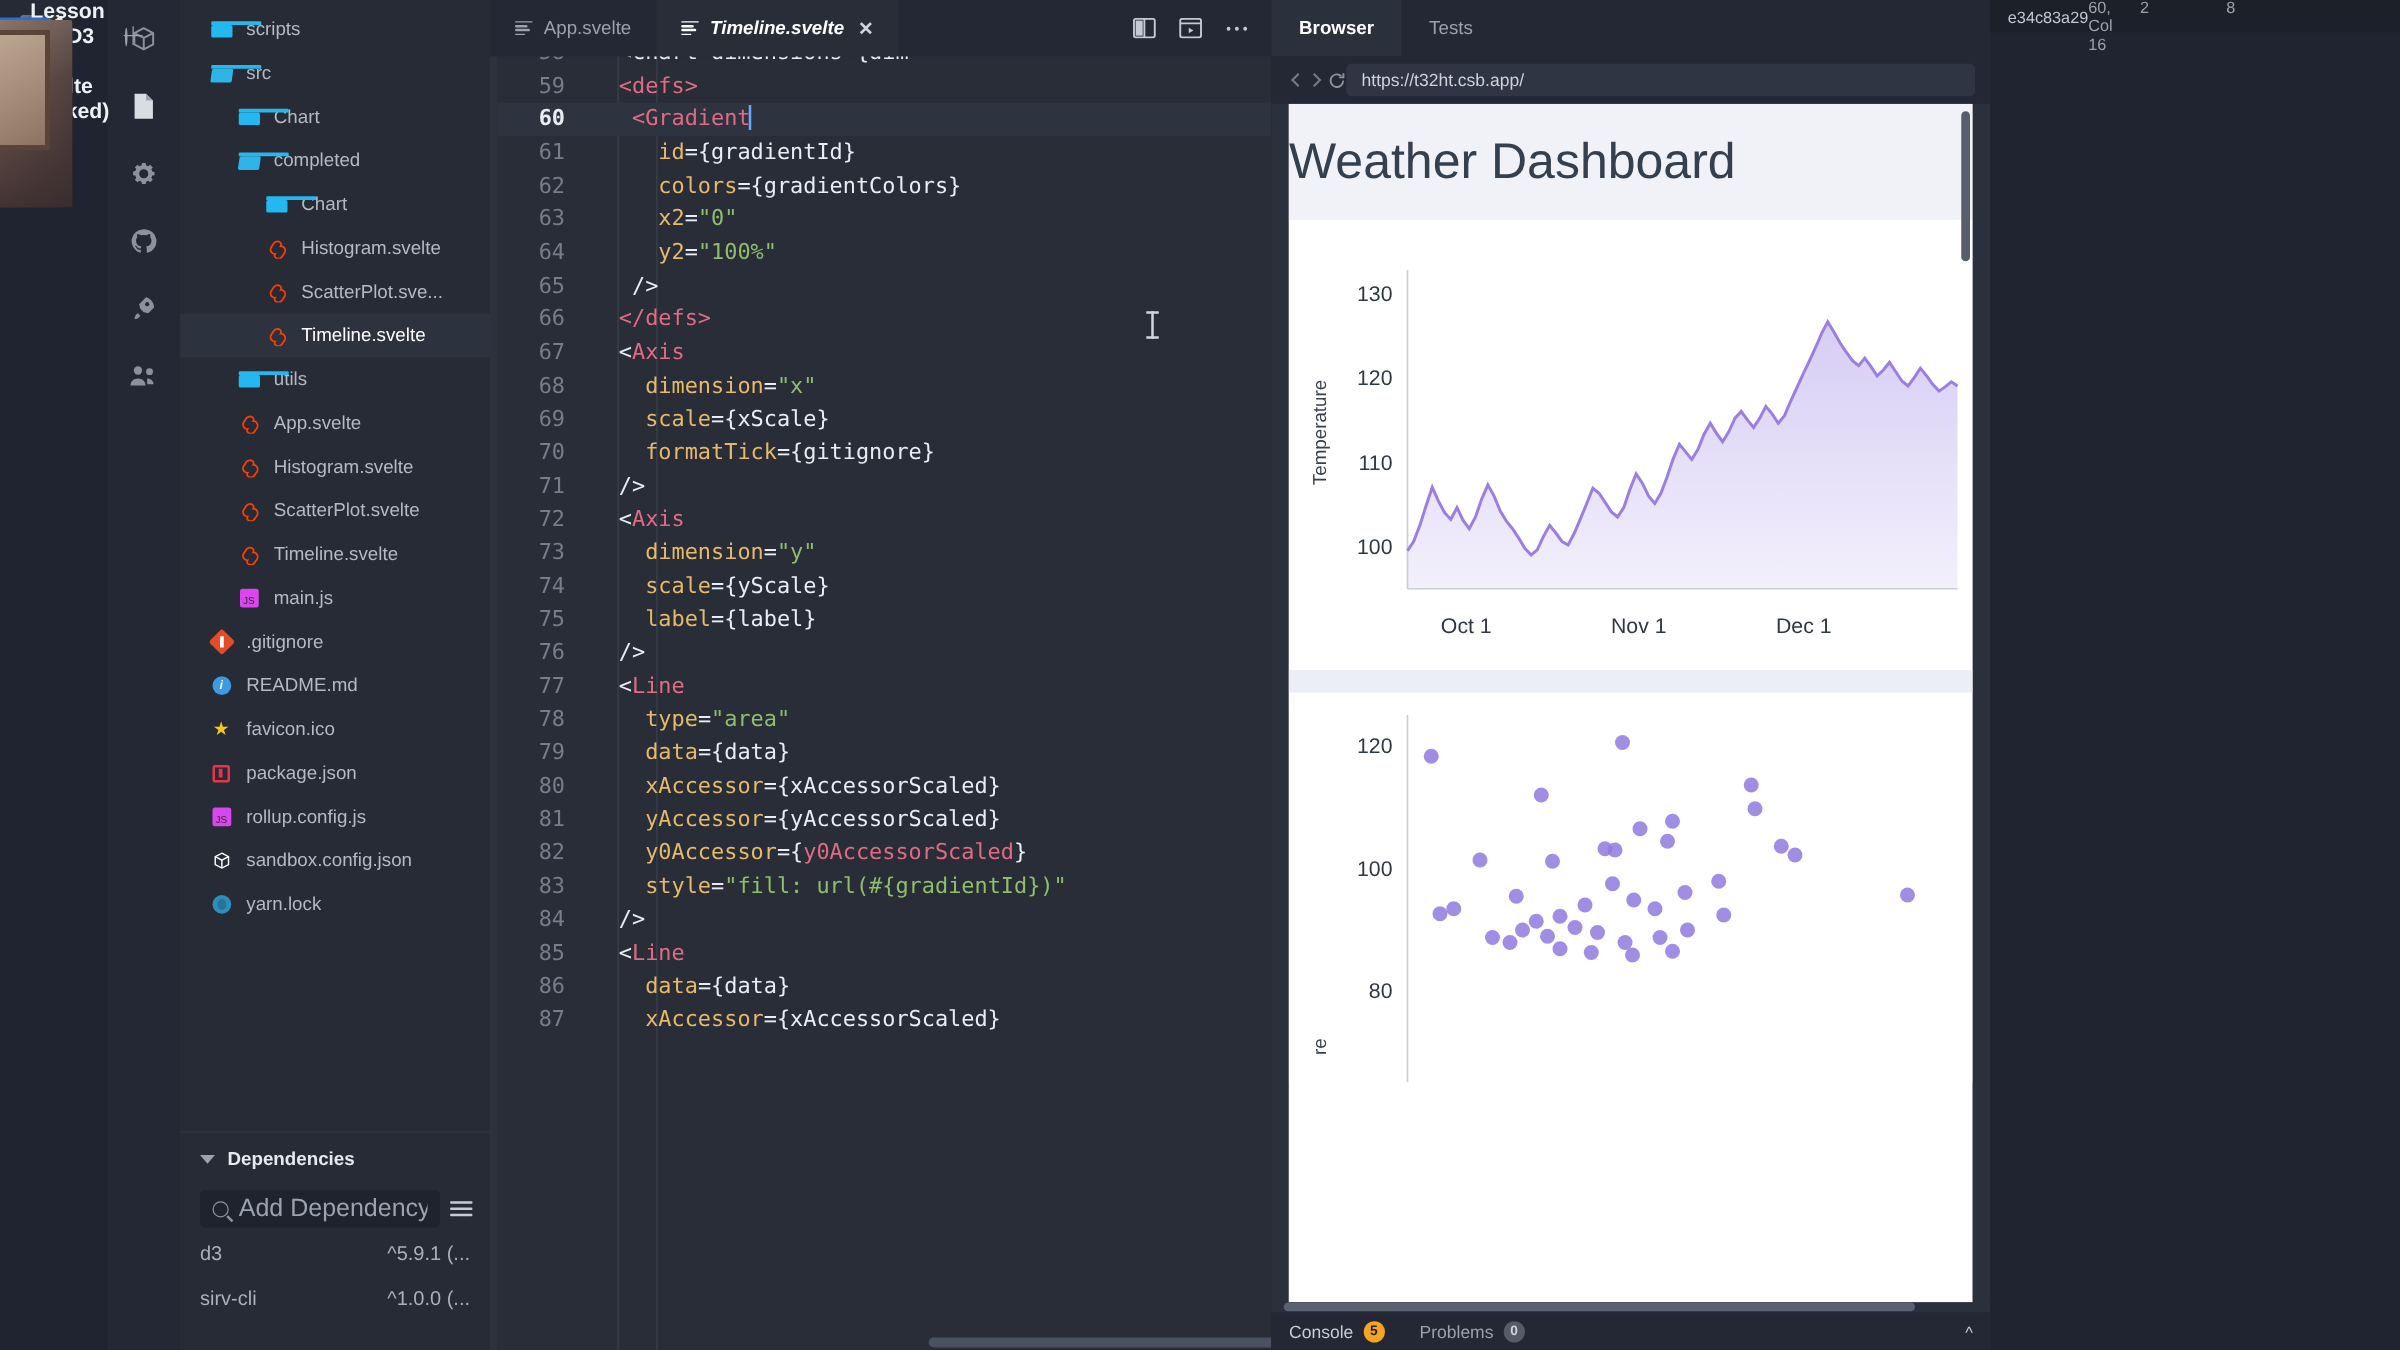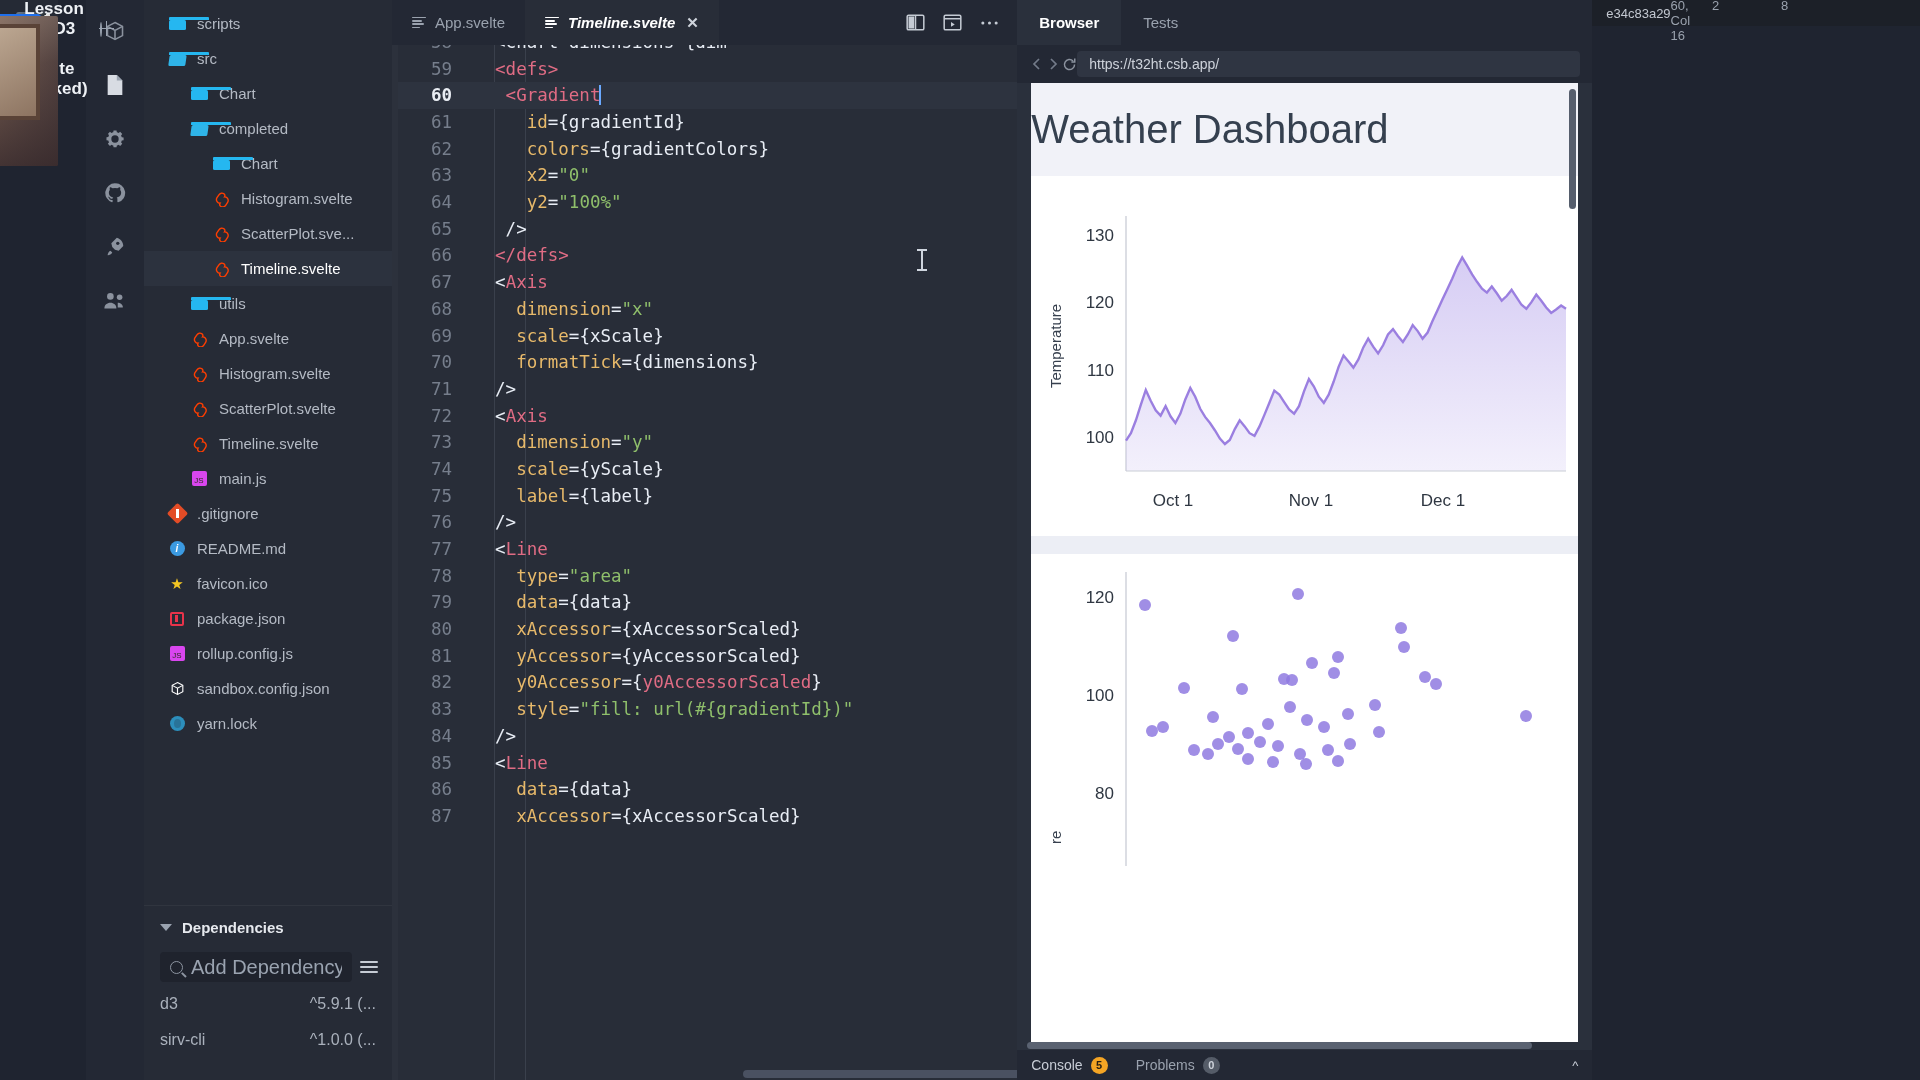--- a/index.html
+++ b/index.html
@@ -595,21 +595,21 @@
               <div class="cline cur"><span class="ln">60</span><span class="ctext"><span class="tk-punc">   </span><span class="tk-tag">&lt;Gradient</span><span class="caret"></span></span></div>
               <div class="cline"><span class="ln">61</span><span class="ctext"><span class="tk-punc">     </span><span class="tk-attr">id</span><span class="tk-var">={gradientId}</span></span></div>
               <div class="cline"><span class="ln">62</span><span class="ctext"><span class="tk-punc">     </span><span class="tk-attr">colors</span><span class="tk-var">={gradientColors}</span></span></div>
               <div class="cline"><span class="ln">63</span><span class="ctext"><span class="tk-punc">     </span><span class="tk-attr">x2</span><span class="tk-var">=</span><span class="tk-str">"0"</span></span></div>
               <div class="cline"><span class="ln">64</span><span class="ctext"><span class="tk-punc">     </span><span class="tk-attr">y2</span><span class="tk-var">=</span><span class="tk-str">"100%"</span></span></div>
               <div class="cline"><span class="ln">65</span><span class="ctext"><span class="tk-punc">   </span><span class="tk-var">/&gt;</span></span></div>
               <div class="cline"><span class="ln">66</span><span class="ctext"><span class="tk-punc">  </span><span class="tk-tag">&lt;/defs&gt;</span></span></div>
               <div class="cline"><span class="ln">67</span><span class="ctext"><span class="tk-punc">  </span><span class="tk-var">&lt;</span><span class="tk-tag">Axis</span></span></div>
               <div class="cline"><span class="ln">68</span><span class="ctext"><span class="tk-punc">    </span><span class="tk-attr">dimension</span><span class="tk-var">=</span><span class="tk-str">"x"</span></span></div>
               <div class="cline"><span class="ln">69</span><span class="ctext"><span class="tk-punc">    </span><span class="tk-attr">scale</span><span class="tk-var">={xScale}</span></span></div>
-              <div class="cline"><span class="ln">70</span><span class="ctext"><span class="tk-punc">    </span><span class="tk-attr">formatTick</span><span class="tk-var">={dimensions}</span></span></div>
+              <div class="cline"><span class="ln">70</span><span class="ctext"><span class="tk-punc">    </span><span class="tk-attr">formatTick</span><span class="tk-var">={gitignore}</span></span></div>
               <div class="cline"><span class="ln">71</span><span class="ctext"><span class="tk-punc">  </span><span class="tk-var">/&gt;</span></span></div>
               <div class="cline"><span class="ln">72</span><span class="ctext"><span class="tk-punc">  </span><span class="tk-var">&lt;</span><span class="tk-tag">Axis</span></span></div>
               <div class="cline"><span class="ln">73</span><span class="ctext"><span class="tk-punc">    </span><span class="tk-attr">dimension</span><span class="tk-var">=</span><span class="tk-str">"y"</span></span></div>
               <div class="cline"><span class="ln">74</span><span class="ctext"><span class="tk-punc">    </span><span class="tk-attr">scale</span><span class="tk-var">={yScale}</span></span></div>
               <div class="cline"><span class="ln">75</span><span class="ctext"><span class="tk-punc">    </span><span class="tk-attr">label</span><span class="tk-var">={label}</span></span></div>
               <div class="cline"><span class="ln">76</span><span class="ctext"><span class="tk-punc">  </span><span class="tk-var">/&gt;</span></span></div>
               <div class="cline"><span class="ln">77</span><span class="ctext"><span class="tk-punc">  </span><span class="tk-var">&lt;</span><span class="tk-tag">Line</span></span></div>
               <div class="cline"><span class="ln">78</span><span class="ctext"><span class="tk-punc">    </span><span class="tk-attr">type</span><span class="tk-var">=</span><span class="tk-str">"area"</span></span></div>
               <div class="cline"><span class="ln">79</span><span class="ctext"><span class="tk-punc">    </span><span class="tk-attr">data</span><span class="tk-var">={data}</span></span></div>
               <div class="cline"><span class="ln">80</span><span class="ctext"><span class="tk-punc">    </span><span class="tk-attr">xAccessor</span><span class="tk-var">={xAccessorScaled}</span></span></div>

